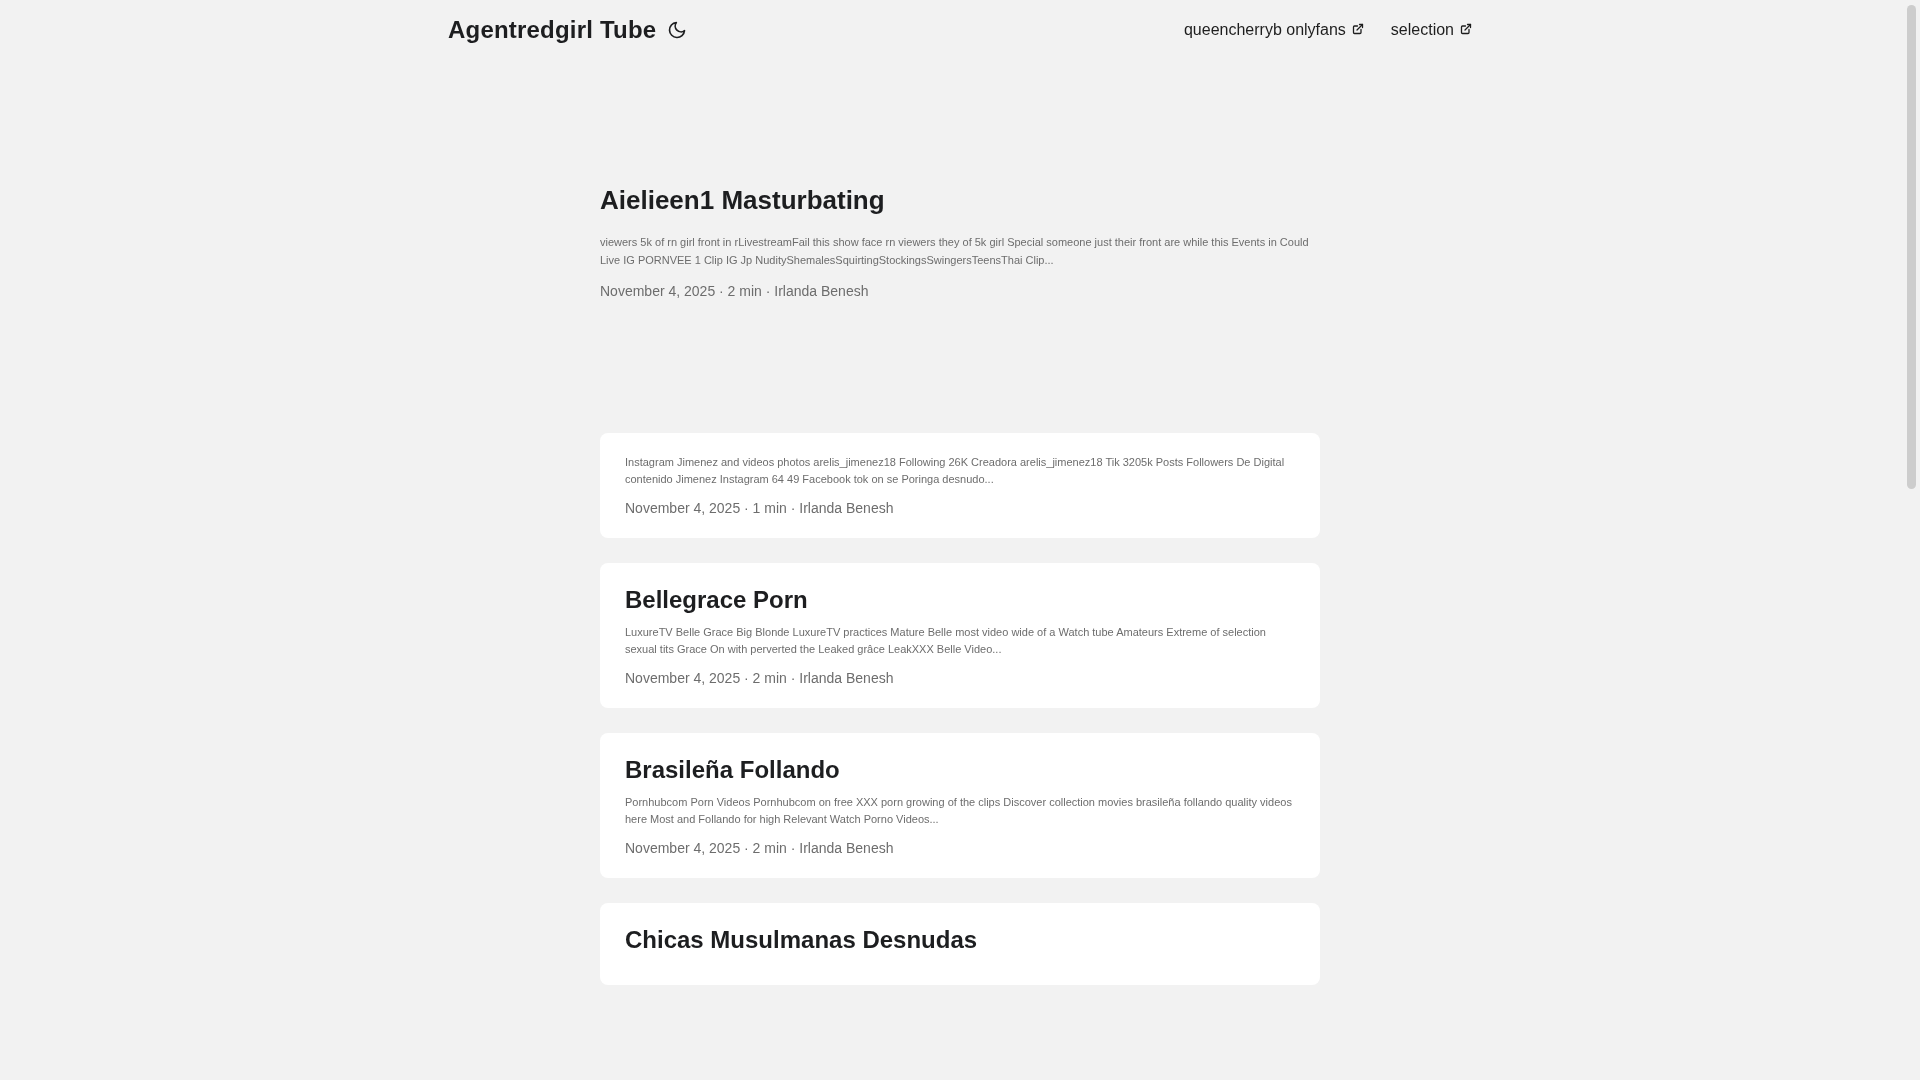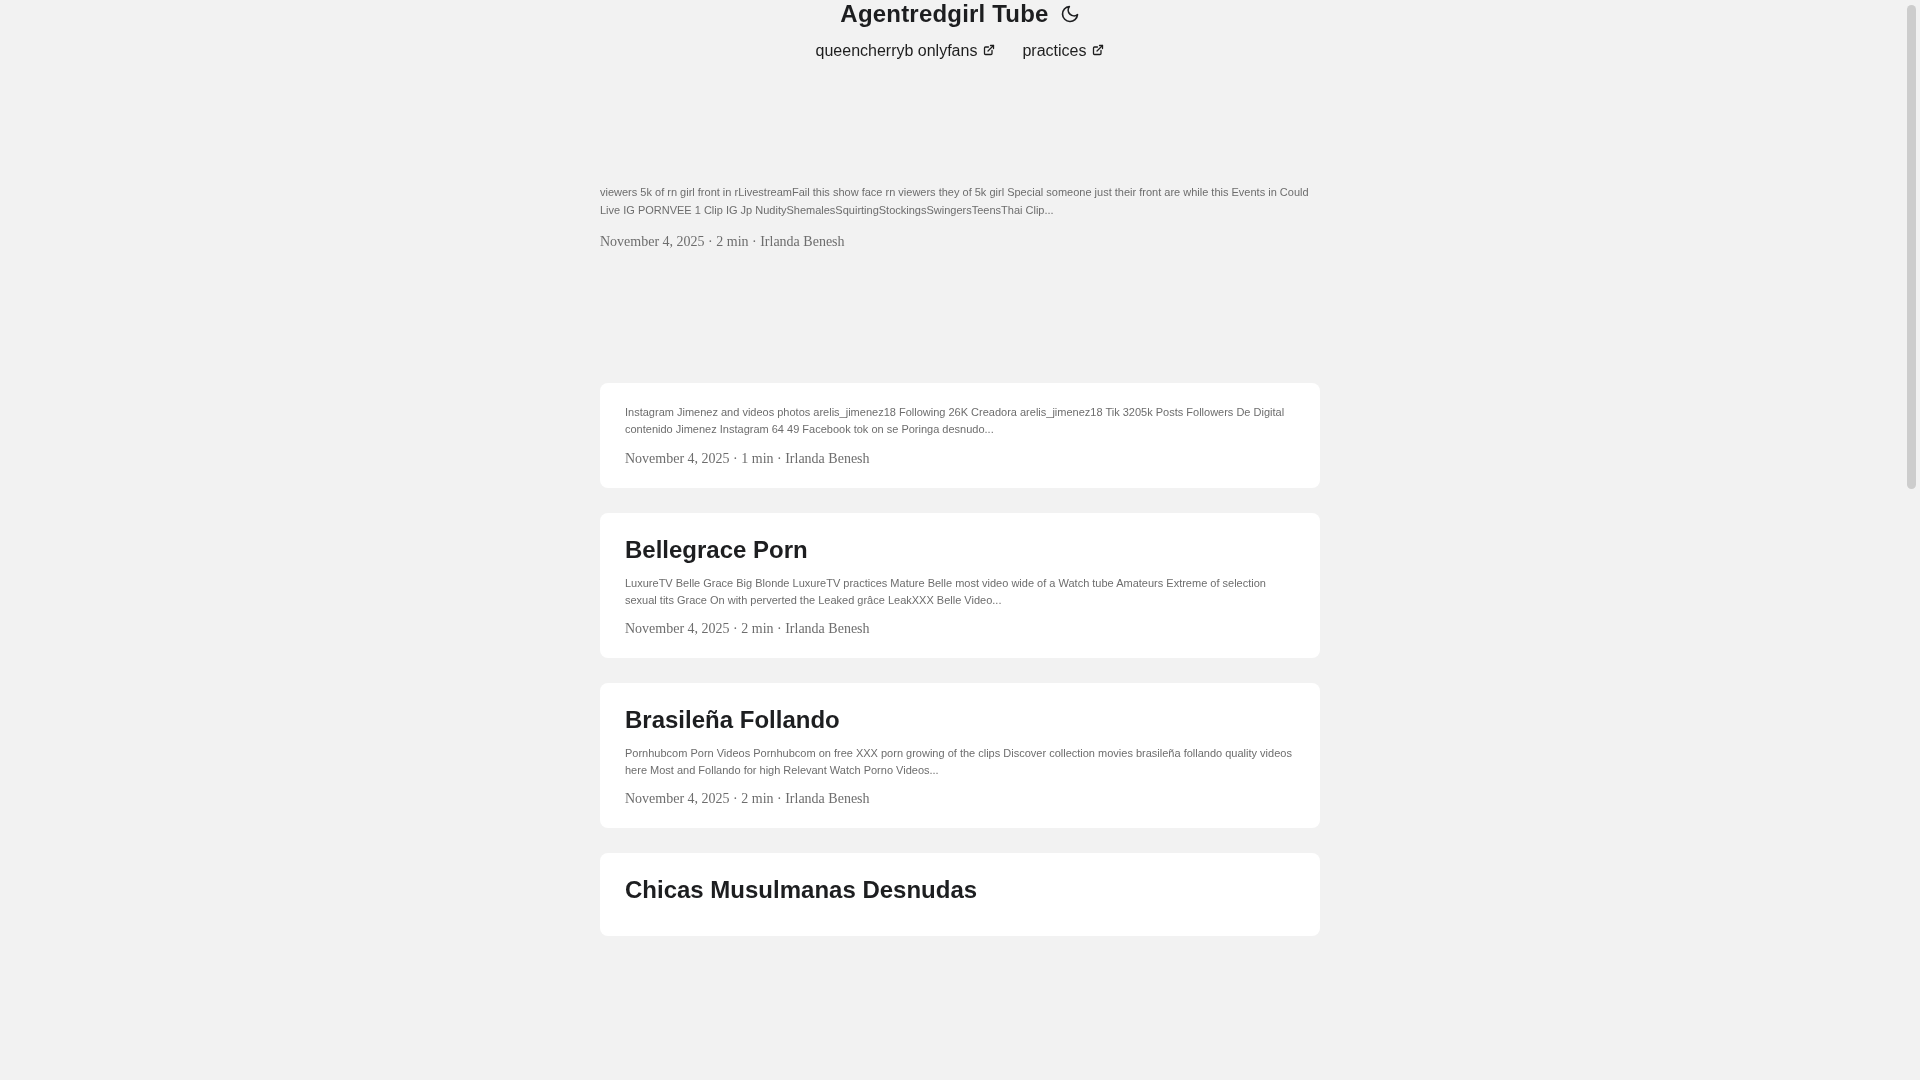--- a/index.html
+++ b/index.html
@@ -16,21 +16,20 @@
 
   
   header.nav { width: 100%; background: #f2f2f2; }
   .nav-inner {
     max-width: 1024px;
     margin: 0 auto;
     height: 60px;
     display: flex;
     align-items: center;
     justify-content: space-between;
-    flex-direction: column;
   }
   .nav-left { display: flex; align-items: center; }
   .logo {
     font-size: 24px;
     font-weight: 700;
     color: #1d1e20;
     text-decoration: none;
     letter-spacing: 0.2px;
     cursor: pointer;
   }
@@ -66,21 +65,21 @@
     font-weight: 700;
     margin: 0 0 16px 0;
     color: #1d1e20;
   }
   .desc {
     font-size: 11px;
     line-height: 1.62;
     color: #6d6d6d;
     margin: 0 0 14px 0;
   }
-  .meta { font-size: 14px; color: #6d6d6d; line-height: 1.2; font-family: Liberation Serif, serif; }
+  .meta { font-size: 14px; color: #6d6d6d; line-height: 1.2; }
 
   .entries {
     margin-top: 133px;
     display: flex;
     flex-direction: column;
     gap: 25px;
   }
   .post-card {
     background: #ffffff;
     border-radius: 8px;
@@ -142,36 +141,37 @@
         <span>queencherryb onlyfans</span>
         <span class="ext-icon">
           <svg width="12" height="12" viewBox="0 0 24 24" fill="none" stroke="currentColor" stroke-width="2.6" stroke-linecap="round" stroke-linejoin="round">
             <path d="M18 13v6a2 2 0 0 1-2 2H5a2 2 0 0 1-2-2V8a2 2 0 0 1 2-2h6"></path>
             <polyline points="15 3 21 3 21 9"></polyline>
             <line x1="10" y1="14" x2="21" y2="3"></line>
           </svg>
         </span>
       </a>
       <a>
-        <span>practices</span>
+        <span>selection</span>
         <span class="ext-icon">
           <svg width="12" height="12" viewBox="0 0 24 24" fill="none" stroke="currentColor" stroke-width="2.6" stroke-linecap="round" stroke-linejoin="round">
             <path d="M18 13v6a2 2 0 0 1-2 2H5a2 2 0 0 1-2-2V8a2 2 0 0 1 2-2h6"></path>
             <polyline points="15 3 21 3 21 9"></polyline>
             <line x1="10" y1="14" x2="21" y2="3"></line>
           </svg>
         </span>
       </a>
     </nav>
   </div>
 </header>
 
 <main class="main">
 
   <article class="first-entry">
+    <h1>Aielieen1 Masturbating</h1>
     <p class="desc">viewers 5k of rn girl front in rLivestreamFail this show face rn viewers they of 5k girl Special someone just their front are while this Events in Could Live IG PORNVEE 1 Clip IG Jp NudityShemalesSquirtingStockingsSwingersTeensThai Clip...</p>
     <div class="meta">November 4, 2025 · 2 min · Irlanda Benesh</div>
   </article>
 
   <section class="entries">
 
     <article class="post-card">
       <p class="desc">Instagram Jimenez and videos photos arelis_jimenez18 Following 26K Creadora arelis_jimenez18 Tik 3205k Posts Followers De Digital contenido Jimenez Instagram 64 49 Facebook tok on se Poringa desnudo...</p>
       <div class="meta">November 4, 2025 · 1 min · Irlanda Benesh</div>
     </article>

